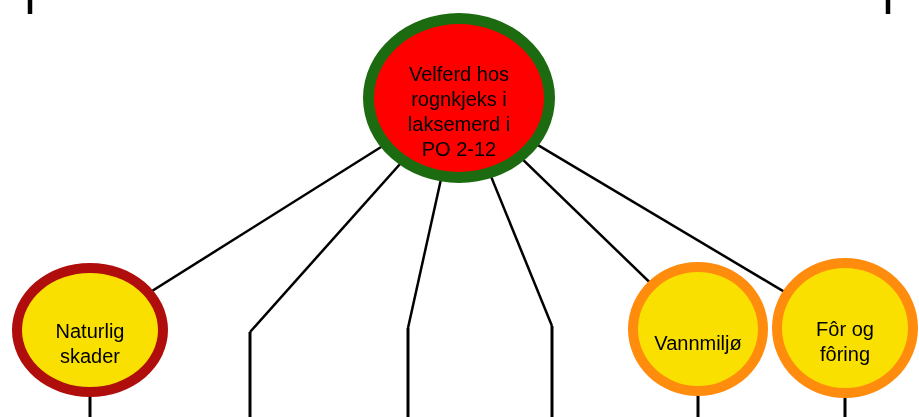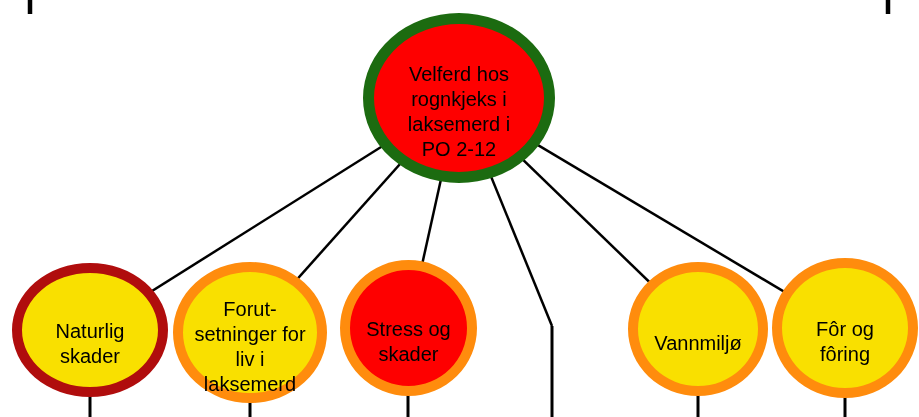--- a/index.html
+++ b/index.html
@@ -60,31 +60,21 @@
 rognkjeks i
 laksemerd i
 PO 2-12</span>
   </div>
 
   <div class="node" style="left: 12px; top: 263px; width: 156px; height: 134px; border-width: 10px; background: rgb(249, 224, 0); border-color: rgb(176, 13, 13);">
     <span class="node-label">Naturlig
 skader</span>
   </div>
 
-  <div class="node" style="left: 173px; top: 262px; width: 154px; height: 141px; border-width: 10px; background: rgb(249, 224, 0); border-color: rgb(255, 140, 13);">
-    <span class="node-label">Forut-
-setninger for
-liv i
-laksemerd</span>
-  </div>
 
-  <div class="node" style="left: 340px; top: 260px; width: 137px; height: 136px; border-width: 10px; background: rgb(254, 0, 0); border-color: rgb(255, 140, 13);">
-    <span class="node-label">Stress og
-skader</span>
-  </div>
 
 
   <div class="node" style="left: 628px; top: 262px; width: 140px; height: 134px; border-width: 10px; background: rgb(249, 224, 0); border-color: rgb(255, 140, 13);">
     <span class="node-label">Vannmiljø</span>
   </div>
 
   <div class="node" style="left: 772px; top: 258px; width: 146px; height: 140px; border-width: 10px; background: rgb(249, 224, 0); border-color: rgb(255, 140, 13);">
     <span class="node-label">Fôr og
 fôring</span>
   </div>

